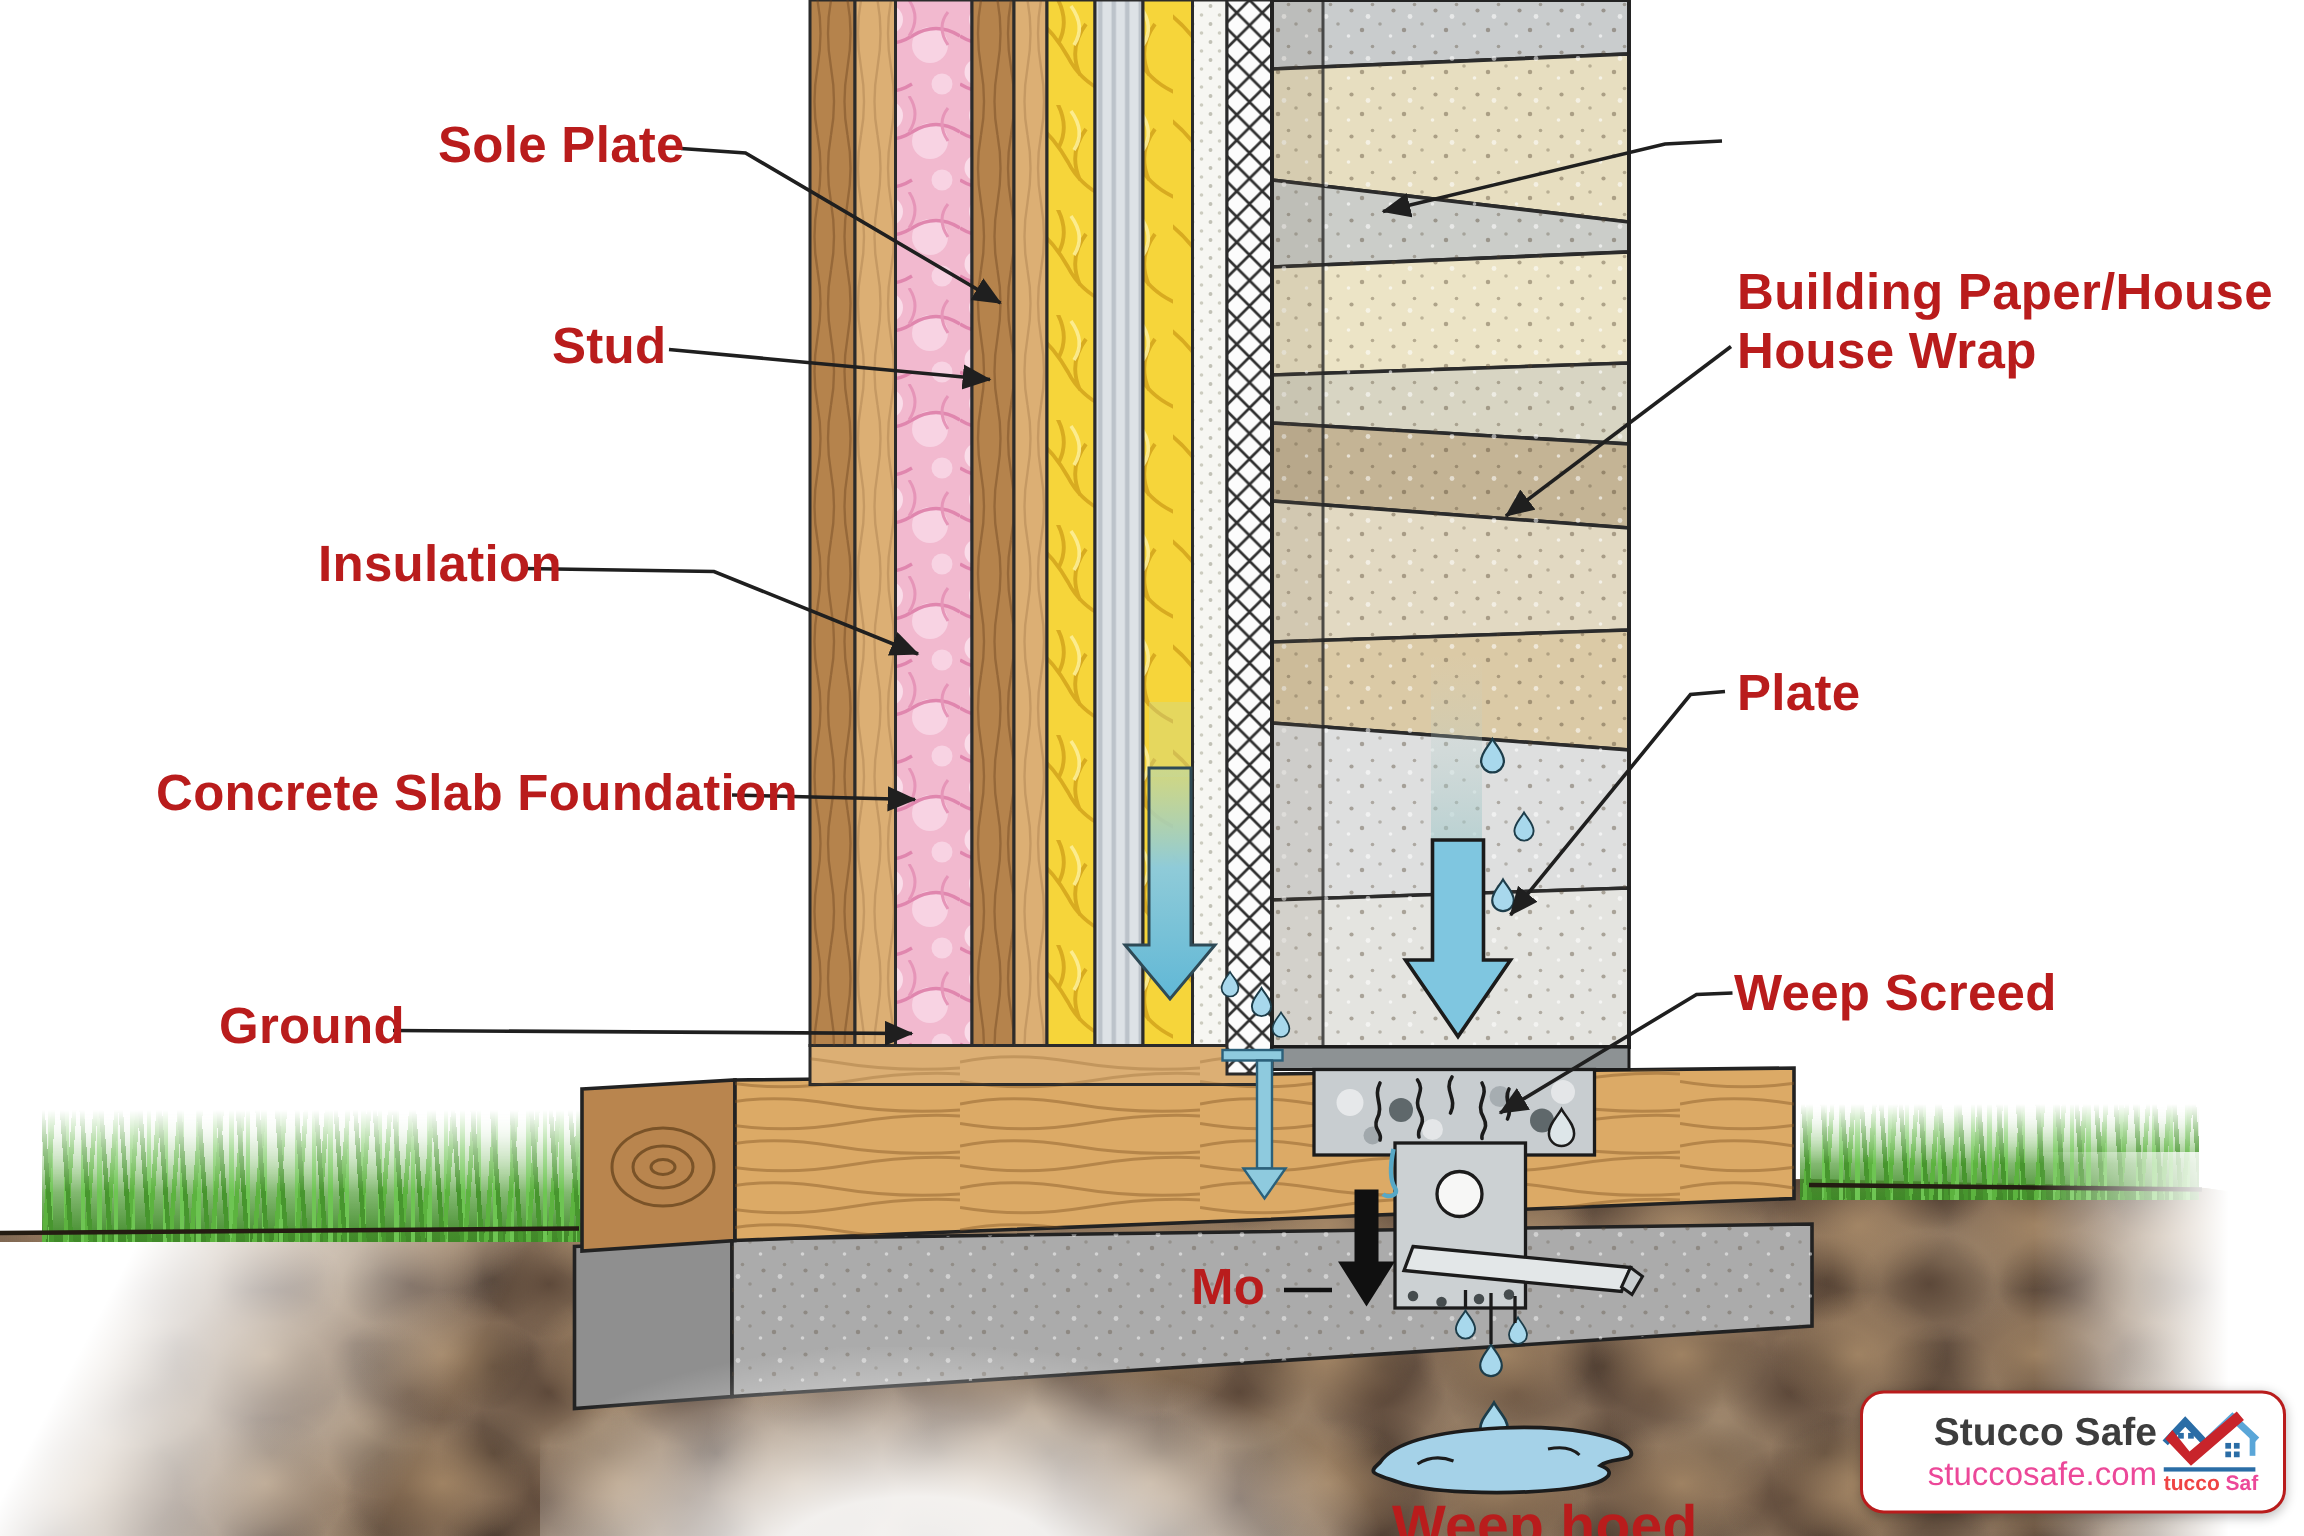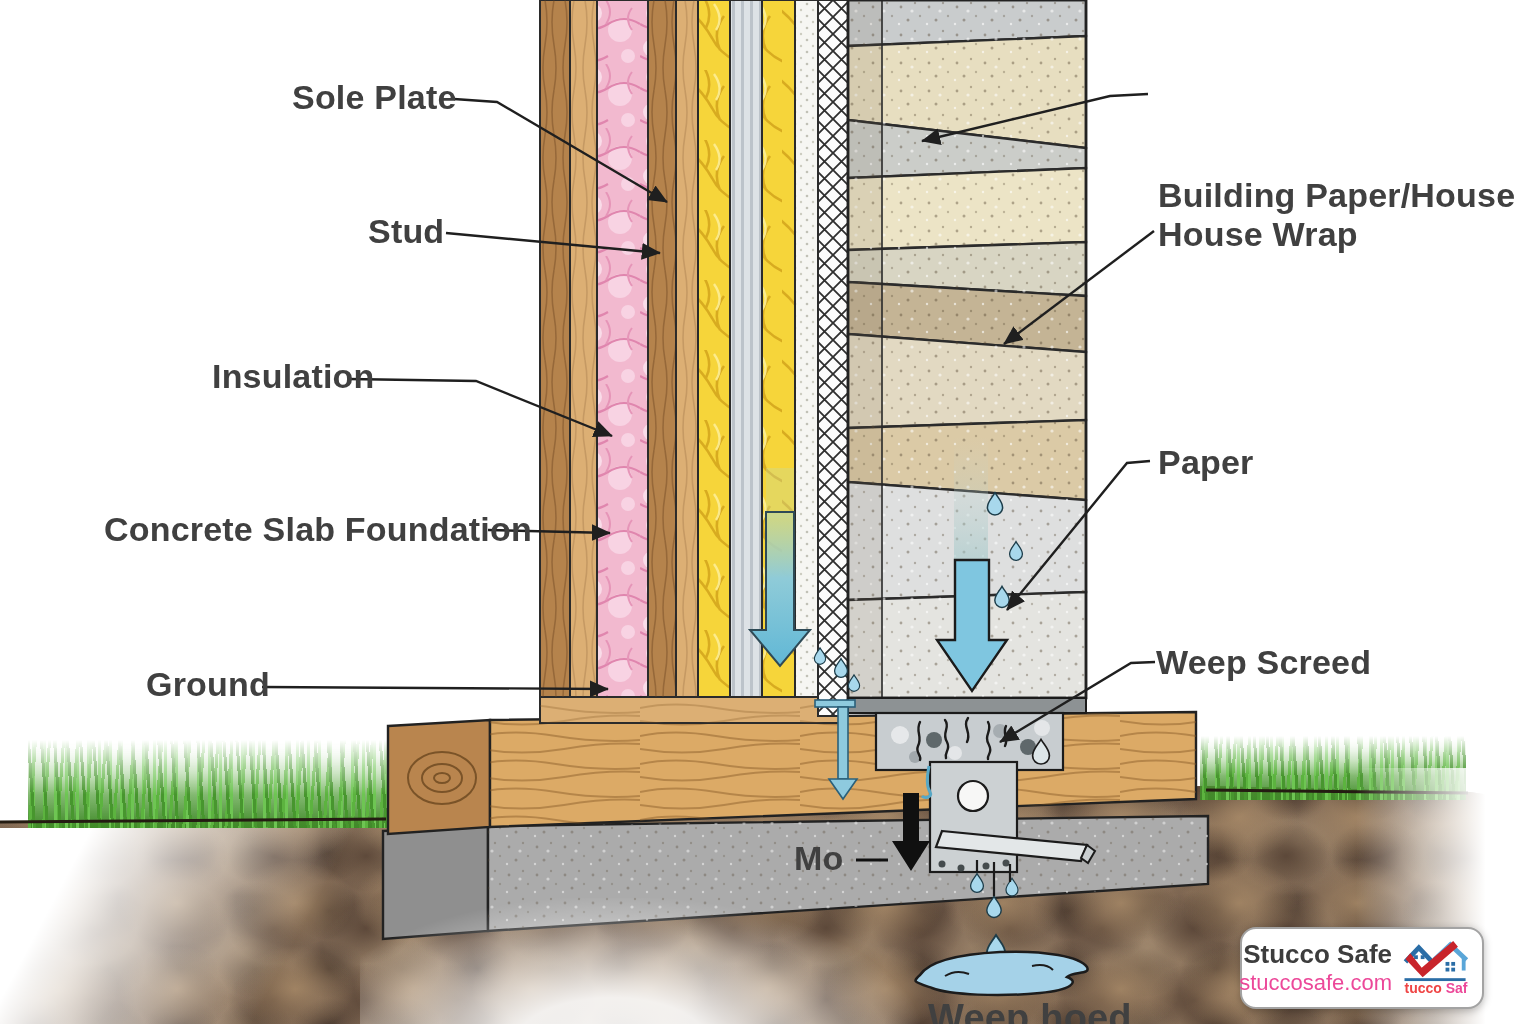--- a/index.html
+++ b/index.html
@@ -32,39 +32,39 @@
   #art{position:absolute;left:0;top:0;z-index:5;}
   
   .fade{position:absolute;z-index:6;pointer-events:none;}
   #fade-bl{left:0;top:828px;width:470px;height:196px;
     background:linear-gradient(118deg,#ffffff 16%,rgba(255,255,255,0) 62%);}
   #fade-bc{left:360px;top:898px;width:560px;height:126px;
     background:radial-gradient(ellipse at 45% 115%,rgba(255,255,255,.9) 22%,rgba(255,255,255,0) 72%);}
   #fade-r{left:1356px;top:768px;width:180px;height:256px;
     background:linear-gradient(to right,rgba(255,255,255,0),#ffffff 72%);}
   
-  .lbl{position:absolute;z-index:10;font-weight:600;font-size:34px;color:#404040;
+  .lbl{position:absolute;z-index:10;font-weight:600;font-size:34px;color:#b91c1c;
        white-space:nowrap;letter-spacing:.2px;}
   #lbl-sole{left:292px;top:78px;}
   #lbl-stud{left:368px;top:212px;}
   #lbl-insulation{left:212px;top:357px;}
   #lbl-concrete{left:104px;top:510px;}
   #lbl-ground{left:146px;top:665px;}
   #lbl-gypsum{left:1156px;top:74px;}
   #lbl-bpaper{left:1158px;top:176px;line-height:39px;}
   #lbl-bpaper span{display:block;}
   #lbl-stucco{left:1158px;top:443px;}
   #lbl-weepscreed{left:1156px;top:643px;}
   #lbl-mo{left:794px;top:839px;}
   #lbl-weephole{left:928px;top:997px;font-size:38px;}
   
-  #logo-card{position:absolute;left:1240px;top:927px;width:244px;height:82px;z-index:12;
-    background:#ffffff;border:2px solid #a3a3a3;border-radius:16px;
+  #logo-card{position:absolute;left:1240px;top:927px;width:284px;height:82px;z-index:12;
+    background:#ffffff;border:2px solid #b91c1c;border-radius:16px;
     box-shadow:0 2px 8px rgba(0,0,0,.28);
-    display:flex;align-items:center;justify-content:flex-end;gap:10px;padding:0 12px;box-sizing:border-box;}
+    display:flex;align-items:center;justify-content:flex-end;padding:0 12px;box-sizing:border-box;}
   #logo-text{display:flex;flex-direction:column;align-items:flex-end;line-height:1.15;}
   #logo-brand{font-size:26px;font-weight:700;color:#3d3d3d;}
   #logo-site{font-size:22px;color:#ec4899;}
   #logo-icon{width:72px;display:flex;flex-direction:column;align-items:center;}
   #logo-caption{font-size:14px;font-weight:700;margin-top:-2px;white-space:nowrap;}
   #logo-caption .cap-dark{color:#ef4444;}
   #logo-caption .cap-light{color:#ec4899;}
 </style>
 </head>
 <body>
@@ -289,21 +289,21 @@
 
   <div class="lbl" id="lbl-sole">Sole Plate</div>
   <div class="lbl" id="lbl-stud">Stud</div>
   <div class="lbl" id="lbl-insulation">Insulation</div>
   <div class="lbl" id="lbl-concrete">Concrete Slab Foundation</div>
   <div class="lbl" id="lbl-ground">Ground</div>
   <div class="lbl" id="lbl-bpaper">
     <span>Building Paper/House</span>
     <span>House Wrap</span>
   </div>
-  <div class="lbl" id="lbl-stucco">Paper</div>
+  <div class="lbl" id="lbl-stucco">Plate</div>
   <div class="lbl" id="lbl-weepscreed">Weep Screed</div>
   <div class="lbl" id="lbl-mo">Mo</div>
   <div class="lbl" id="lbl-weephole">Weep hoed</div>
 
   <div id="logo-card">
     <div id="logo-text">
       <div id="logo-brand">Stucco Safe</div>
       <div id="logo-site">stuccosafe.com</div>
     </div>
     <div id="logo-icon">

